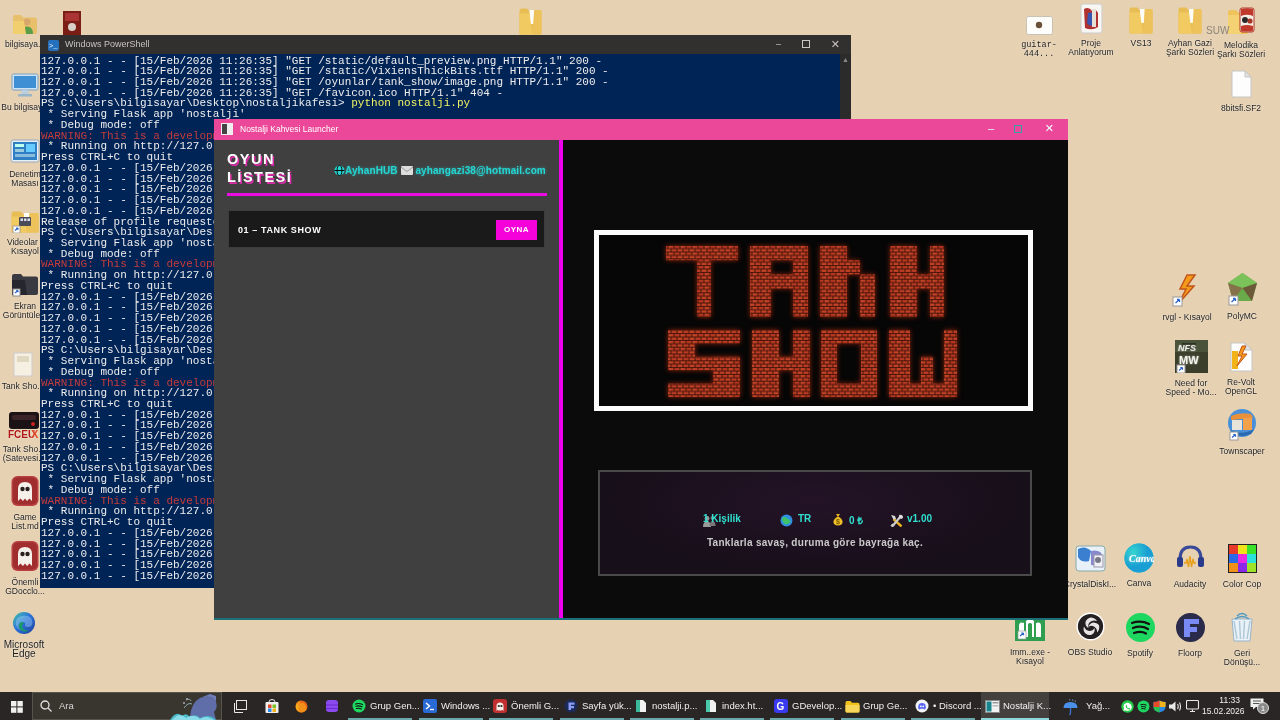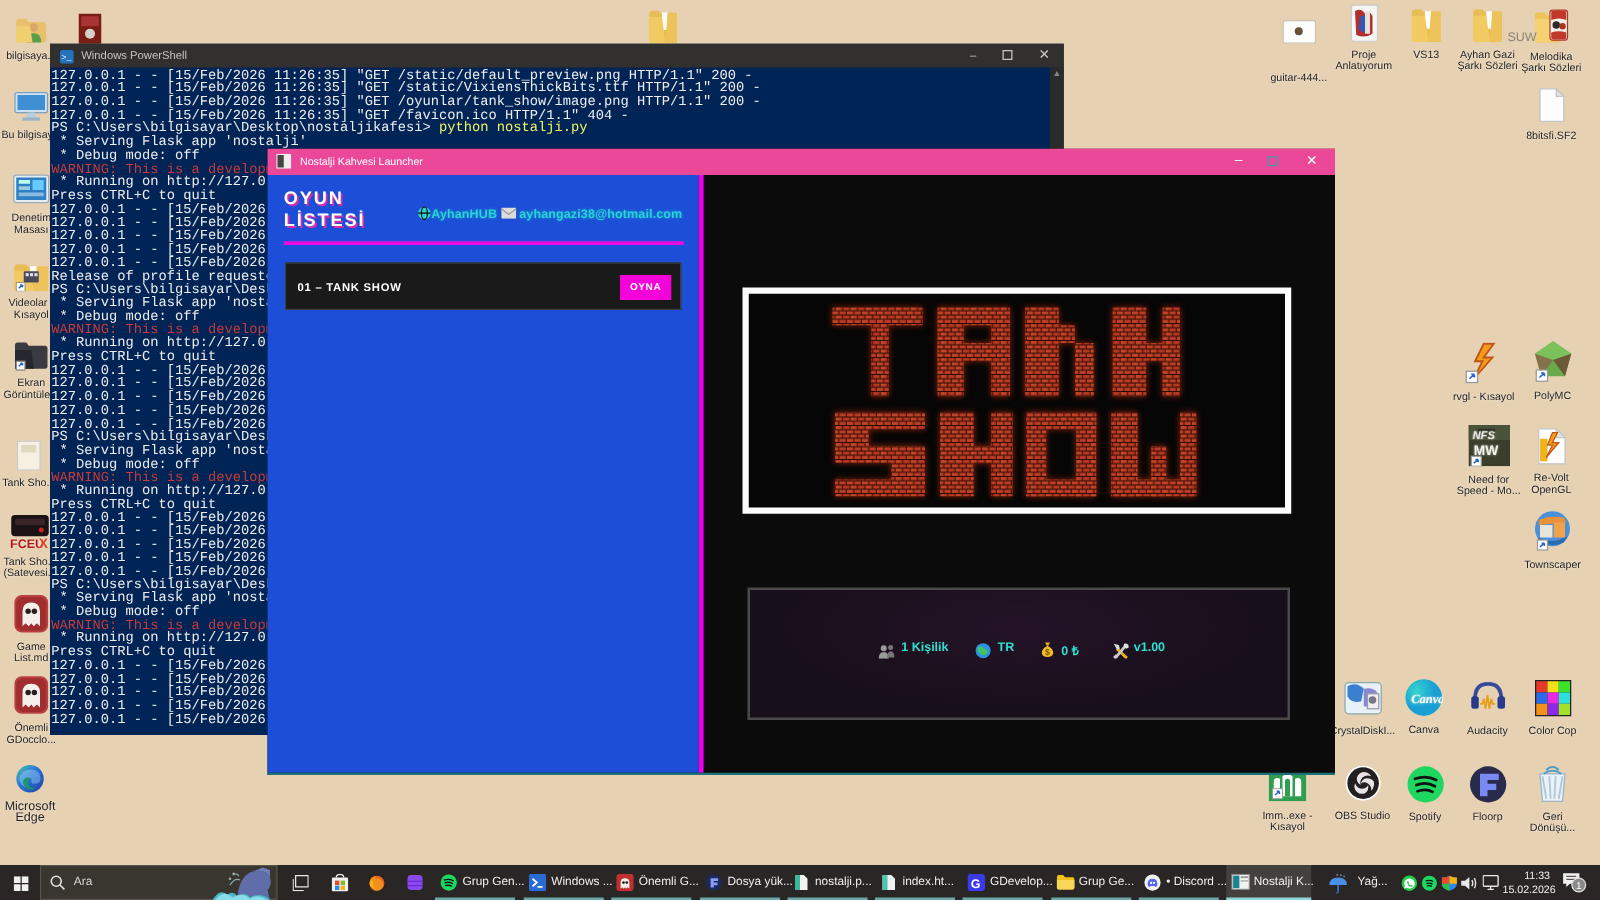--- a/index.html
+++ b/index.html
@@ -11,21 +11,21 @@
 #ps{left:40px;top:35px;width:811px;height:553px;background:#012456;}
 #pstitle{position:absolute;left:0;top:0;width:100%;height:19px;background:#322f2f;color:#c6c4c2;font-size:9px;line-height:19px;}
 #psbody{position:absolute;left:0;top:19px;right:11px;bottom:0;overflow:hidden;}
 #psbody pre{font-family:"Liberation Mono",monospace;font-size:11px;line-height:10.74px;color:#eeedee;position:absolute;left:1px;top:1.5px;white-space:pre;}
 #psscroll{position:absolute;right:0;top:19px;width:11px;bottom:0;background:#2b2b2b;}
 .red{color:#c53b3b;}
 .yel{color:#f2f263;}
 
 #ln{left:214px;top:119px;width:854px;height:501px;background:#0c0c0c;border-bottom:2px solid #1c7078;}
 #lntitle{position:absolute;left:0;top:0;width:100%;height:21px;background:#ec4899;color:#fff;font-size:9.5px;}
-#lnleft{position:absolute;left:0;top:21px;width:345px;bottom:0;background:#1d4ed8;}
+#lnleft{position:absolute;left:0;top:21px;width:345px;bottom:0;background:#404040;}
 #lndiv{position:absolute;left:345px;top:21px;width:4px;bottom:0;background:#e0e;}
 #lnright{position:absolute;left:349px;top:21px;right:0;bottom:0;background:#0b0b0b;}
 .pixel{font-weight:bold;letter-spacing:1px;}
 
 #tb{left:0;top:692px;width:1280px;height:28px;background:#2a2625;color:#eee;}
 .tbtxt{position:absolute;font-size:9.5px;line-height:28px;color:#f0f0f0;white-space:nowrap;}
 .tline{position:absolute;top:26px;height:2px;background:#76b9bd;}
 </style></head>
 <body>
 
@@ -148,21 +148,21 @@
           <path d="M3.5 13 Q3.5 5 12 4.5 Q20.5 4.5 20.5 11.5 Q20.5 16 15.5 16 Q13 16 13 14 Q14 12.5 12.5 11.5 Q9 10 7 13 Q5.5 16.5 9.5 19.5 Q5 18 3.5 13Z" fill="#bfe8ff" opacity="0.35"></path>
           <path d="M7 13 Q5.5 16.5 9.5 19.5 Q13 21.5 17 19.5 Q12 20 10.5 16.5 Q9.5 13.5 12.5 11.5 Q9 10.2 7 13Z" fill="#1a9a68"></path>
         </svg></div>
       <div style="margin-top:3px;">Microsoft<br>Edge</div>
     </div>
 <div class="dicon" style="left:1008px;top:16px;width:62px;font-size:8.5px;line-height:9.5px;">
       <div class="ic"><svg width="27" height="19">
           <rect x="0.5" y="0.5" width="26" height="18" rx="2" fill="#fdfdfb" stroke="#c9c2b4"></rect>
           <circle cx="13" cy="9" r="3.2" fill="#6b5036"></circle>
         </svg></div>
-      <div style="margin-top:20px;">guitar-444...</div>
+      <div style="margin-top:3px;font-family:Liberation Mono, monospace;">guitar-444...</div>
     </div>
 <div class="dicon" style="left:1062px;top:3px;width:58px;font-size:8.5px;line-height:9.5px;">
       <div class="ic"><svg width="23" height="31">
           <rect x="1" y="1" width="21" height="29" rx="2" fill="#f8f6f2" stroke="#ccc"></rect>
           <path d="M4 6 Q9 3 12 8 Q16 5 18 10 L18 24 Q12 28 5 25 Z" fill="#b03030"></path>
           <path d="M8 10 Q13 8 15 14 L14 22 Q9 24 7 20 Z" fill="#3a55b0"></path>
           <rect x="12" y="6" width="4" height="18" fill="#e8e0d4"></rect>
         </svg></div>
       <div style="margin-top:2px;">Proje<br>Anlatıyorum</div>
     </div>
@@ -482,41 +482,42 @@
     </svg>
   </div>
   <div class="abs" style="left:35px;top:330px;width:434px;height:106px;border:2px solid #4a4a4a;background:radial-gradient(ellipse at 50% 30%, #241327 0%, #170f19 70%);">
     <div class="abs" style="left:0;top:41px;width:100%;height:16px;font-weight:bold;font-size:10px;">
       <span class="abs" style="left:102px;top:2px;"><svg width="15" height="12">
               <circle cx="5" cy="3.5" r="2.4" fill="#9a9a9a"></circle>
               <path d="M1 12 Q1 6.5 5 6.5 Q9 6.5 9 12 Z" fill="#9a9a9a"></path>
               <circle cx="10.5" cy="3" r="2" fill="#777"></circle>
               <path d="M7.5 11 Q8 6 10.5 6 Q13.5 6 13.5 11 Z" fill="#777"></path>
             </svg></span>
-      <span class="abs" style="left:121px;color:#2fe0cf;">1 Kişilik</span>
+      <span class="abs" style="left:103px;color:#2fe0cf;">1 Kişilik</span>
       <span class="abs" style="left:180px;top:1px;"><svg width="13" height="13">
               <circle cx="6.5" cy="6.5" r="6" fill="#2f8fe0"></circle>
               <path d="M2 4 Q5 2 7 4.5 Q10 5 10.5 8 Q8 11 5 10 Q2 8 2 4Z" fill="#3fc26a"></path>
             </svg></span>
       <span class="abs" style="left:198px;color:#2fe0cf;">TR</span>
       <span class="abs" style="left:232px;top:0px;"><svg width="13" height="14">
               <path d="M4 1 h4 l-1.5 2.5 h-1 Z" fill="#e8b31d"></path>
               <path d="M6 3.5 Q11 6 10.5 9.5 Q10 12.5 6 12.5 Q2 12.5 1.5 9.5 Q1 6 6 3.5Z" fill="#f0be25"></path>
               <text x="4" y="11" font-size="7" fill="#7a5a00" font-weight="bold">$</text>
             </svg></span>
       <span class="abs" style="left:249px;color:#2fe0cf;">0 ₺</span>
       <span class="abs" style="left:290px;top:1px;"><svg width="14" height="13">
               <path d="M3.5 5 L11.5 12.5" stroke="#e8b31d" stroke-width="2.4"></path>
               <path d="M1 1 L5 2 L6 5 L3.5 5.5 Z" fill="#d9d9d9"></path>
               <path d="M10.5 2.5 L3 11.5" stroke="#cccccc" stroke-width="2.2"></path>
               <path d="M9.5 0.8 Q13.2 0.5 13 4 L11 5 L9 3.5 Q8.8 1.5 9.5 0.8Z" fill="#e0e0e0"></path>
               <path d="M1.5 10.5 L3.5 12.5" stroke="#cccccc" stroke-width="3"></path>
             </svg></span>
       <span class="abs" style="left:307px;color:#2fe0cf;">v1.00</span>
     </div>
+    <div class="abs" style="left:0;top:65px;width:100%;text-align:center;color:#c9c9c9;font-weight:bold;font-size:10px;letter-spacing:0.3px;">Tanklarla savaş, duruma göre bayrağa kaç.</div>
   </div>
 </div>
 <div id="lntitle">
       <span style="position:absolute;left:7px;top:4px;"><svg width="12" height="12">
           <rect width="12" height="12" fill="#eee"></rect>
           <rect x="1" y="1" width="5" height="10" fill="#444"></rect>
         </svg></span>
       <span style="position:absolute;left:26px;top:5px;font-size:8.5px;">Nostalji Kahvesi Launcher</span>
 <span style="position:absolute;right:74px;top:3px;color:#dff;font-size:11px;">–</span>
 <span style="position:absolute;right:46px;top:6px;width:8px;height:8px;border:1px solid #3aa0a8;"></span>
@@ -588,21 +589,21 @@
           <circle cx="5.8" cy="7" r="1.1" fill="#222"></circle>
           <circle cx="8.4" cy="7" r="1.1" fill="#222"></circle>
         </svg></span>
       <span class="tbtxt" style="left:22px;">Önemli G...</span>
     </div>
 <div class="abs" style="left:560px;top:0;width:70px;height:28px;">
       <span class="abs" style="left:4px;top:7px;"><svg width="14" height="14">
           <circle cx="7" cy="7" r="6.5" fill="#1a2a5a"></circle>
           <path d="M4.5 3.5 L10.5 3.5 L10.5 5.8 L7 5.8 L7 7 L10 7 L10 9.2 L7 9.2 L7 11 L4.5 11 Z" fill="#8a9af5"></path>
         </svg></span>
-      <span class="tbtxt" style="left:22px;">Dosya yük...</span>
+      <span class="tbtxt" style="left:22px;">Sayfa yük...</span>
     </div>
 <div class="abs" style="left:630px;top:0;width:70px;height:28px;">
       <span class="abs" style="left:4px;top:7px;"><svg width="14" height="14">
           <path d="M2 1 L9 1 L12 4 L12 13 L2 13 Z" fill="#f2f2f2"></path>
           <path d="M2 1 L6 1 L6 13 L2 13 Z" fill="#3ab89a"></path>
         </svg></span>
       <span class="tbtxt" style="left:22px;">nostalji.p...</span>
     </div>
 <div class="abs" style="left:700px;top:0;width:70px;height:28px;">
       <span class="abs" style="left:4px;top:7px;"><svg width="14" height="14">

